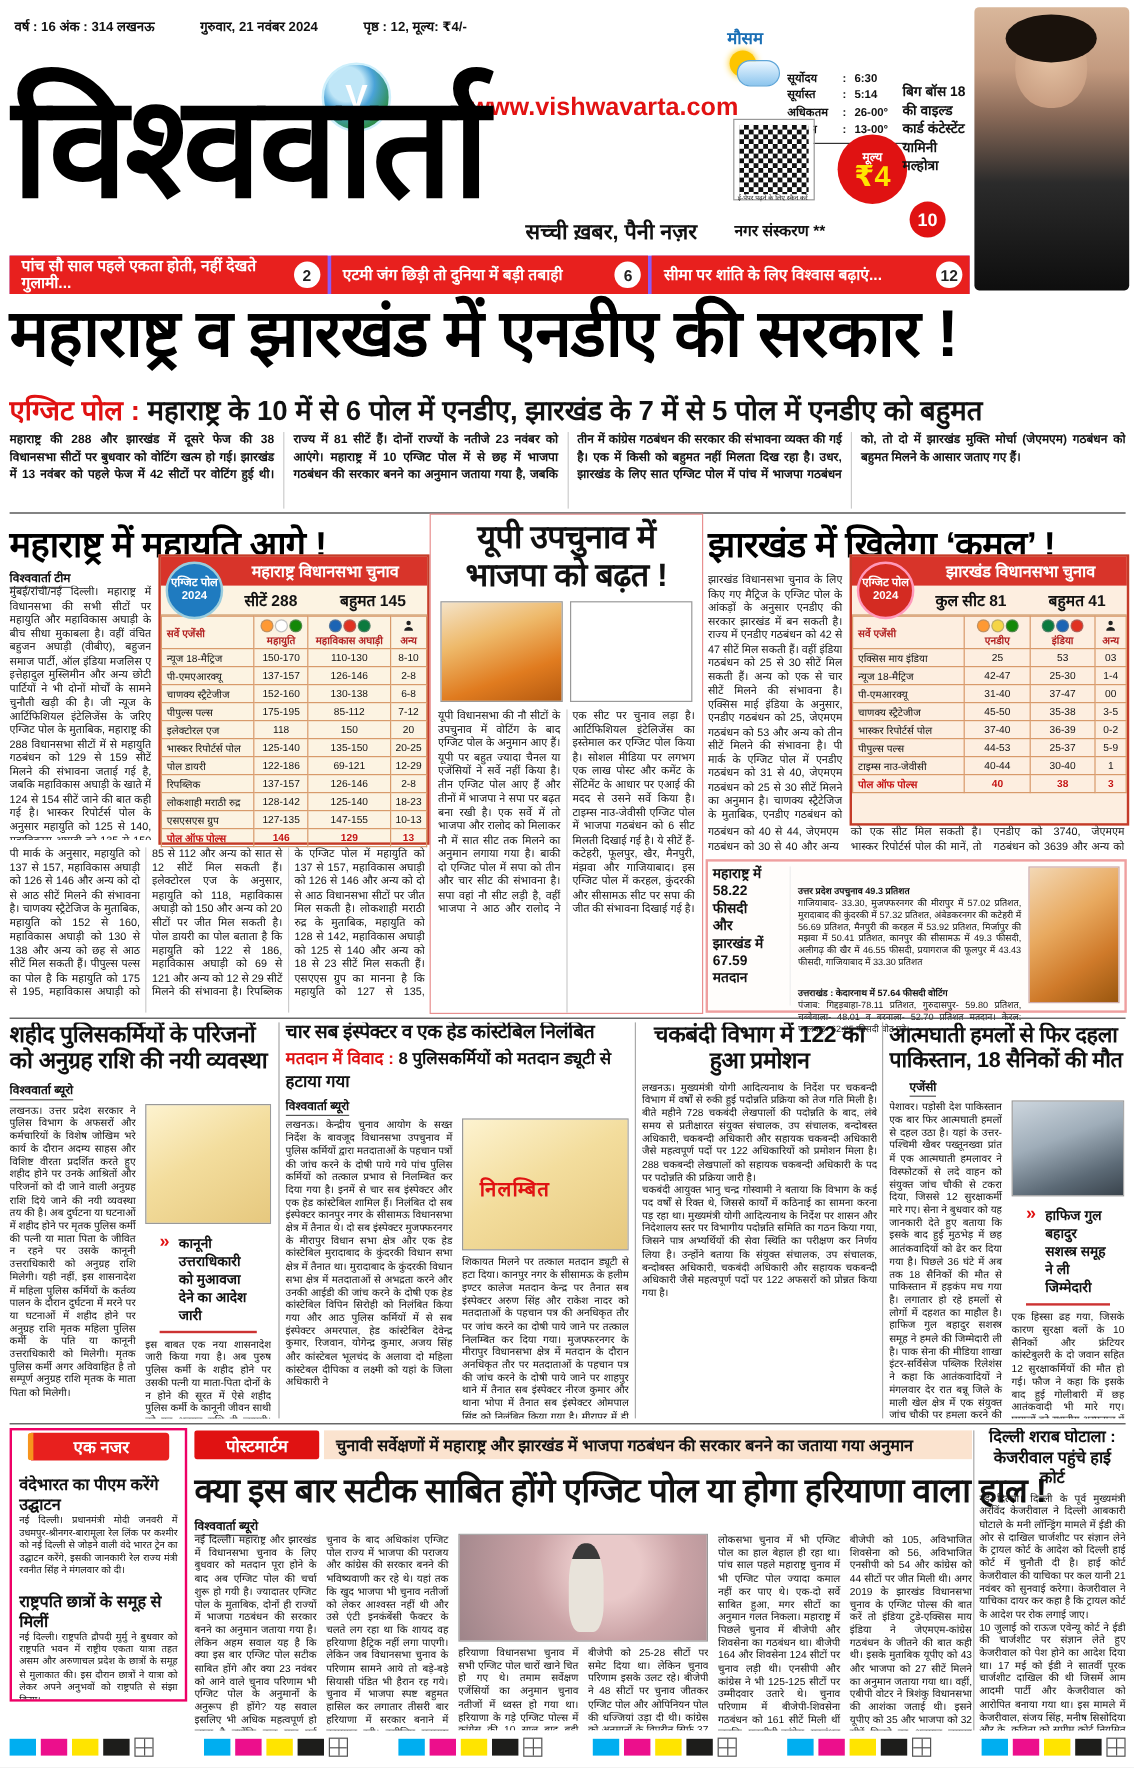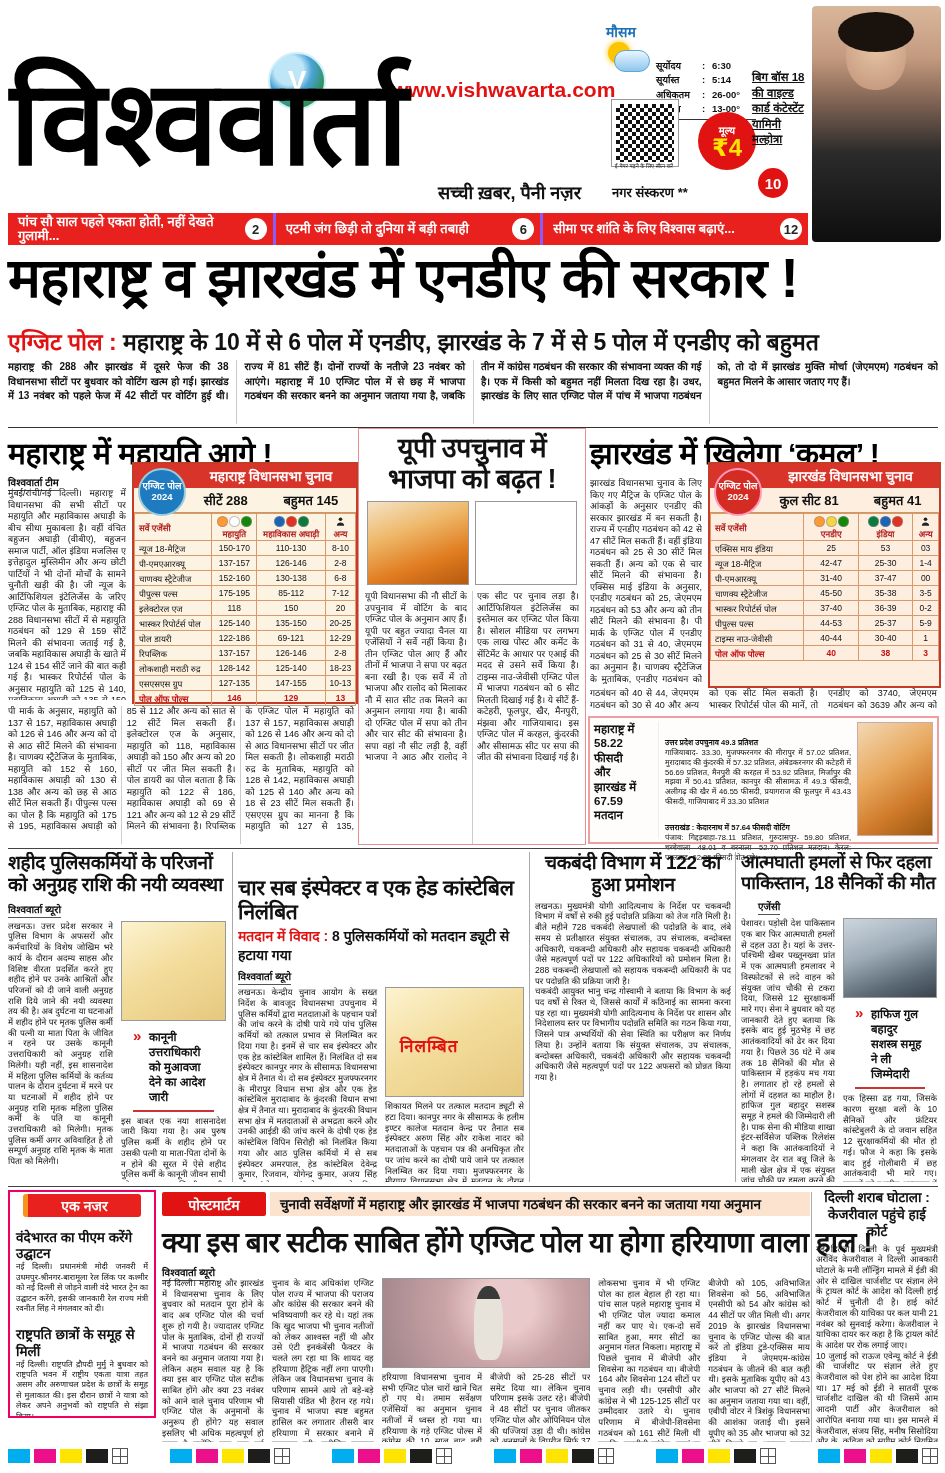--- a/index.html
+++ b/index.html
@@ -36,21 +36,21 @@
   
   .qr{top:100px;left:612px;width:58px;height:58px;border:4px solid #fff;outline:1px solid #999;
       background:repeating-conic-gradient(#111 0% 25%,#fff 0% 50%) 0 0/8px 8px;}
   .qrcap{top:163px;left:604px;width:80px;font-size:5.5px;text-align:center;line-height:1.2;}
   .edition{top:183px;left:612px;font-size:13px;font-weight:bold;}
   .price{top:112px;left:698px;width:58px;height:58px;border-radius:50%;background:#e01212;
          display:flex;flex-direction:column;align-items:center;justify-content:center;color:#fff;}
   .price .pl{font-size:10px;font-weight:bold;}
   .price .pv{font-size:24px;font-weight:bold;color:#ffe400;line-height:.9;}
   
-  .promo-txt{top:70px;left:752px;width:62px;font-size:11.5px;font-weight:bold;line-height:1.35;text-decoration:underline;}
+  .promo-txt{top:70px;left:752px;width:62px;font-size:11.5px;font-weight:bold;line-height:1.35;}
   .promo-pg{top:168px;left:758px;width:30px;height:30px;border-radius:50%;background:#e01212;color:#fff;
             font-weight:bold;font-size:15px;display:flex;align-items:center;justify-content:center;}
   .promo-photo{top:6px;left:812px;width:129px;height:236px;border-radius:4px;
         background:linear-gradient(180deg,#d9b79b 0%,#c39a7f 22%,#8a6a58 38%,#2b2b2b 62%,#0e0e0e 100%);}
   .promo-photo::before{content:"";position:absolute;top:14px;left:34px;width:60px;height:70px;border-radius:50% 50% 46% 46%;
         background:radial-gradient(circle at 50% 40%,#e6c3a4,#c79c80 80%);}
   .promo-photo::after{content:"";position:absolute;top:6px;left:26px;width:76px;height:40px;border-radius:50%;background:#1a120c;}
 
   
   .teasers{top:213px;left:8px;width:800px;height:32px;display:flex;background:#8b5cf6;gap:3px;}
@@ -146,20 +146,25 @@
   .c{background:#00aef0;} .m{background:#ec0f8c;} .y{background:#ffe400;} .k{background:#1d1d1b;}
   .reg{width:14px;height:14px;border:1.5px solid #555;position:relative;background:#fff;}
   .reg::before{content:"";position:absolute;left:50%;top:0;bottom:0;width:1px;background:#555;}
   .reg::after{content:"";position:absolute;top:50%;left:0;right:0;height:1px;background:#555;}
 </style>
 </head>
 <body>
 
 <div id="page">
 
+  <div class="abs info">
+    <span>वर्ष : 16 अंक : 314 लखनऊ</span>
+    <span>गुरुवार, 21 नवंबर 2024</span>
+    <span>पृष्ठ : 12, मूल्य: ₹4/-</span>
+  </div>
 
   <div class="abs logo">
       <span>V</span>
     </div>
   <div class="abs url">www.vishwavarta.com</div>
   <div class="abs title">विश्ववार्ता</div>
   <div class="abs tagline">सच्ची ख़बर, पैनी नज़र</div>
 
   <div class="abs weather">
     <div class="wt">मौसम</div>
@@ -483,21 +488,21 @@
       <div class="t85 j">लखनऊ। उत्तर प्रदेश सरकार ने पुलिस विभाग के अफसरों और कर्मचारियों के विशेष जोखिम भरे कार्य के दौरान अदम्य साहस और विशिष्ट वीरता प्रदर्शित करते हुए शहीद होने पर उनके आश्रितों और परिजनों को दी जाने वाली अनुग्रह राशि दिये जाने की नयी व्यवस्था तय की है। अब दुर्घटना या घटनाओं में शहीद होने पर मृतक पुलिस कर्मी की पत्नी या माता पिता के जीवित न रहने पर उसके कानूनी उत्तराधिकारी को अनुग्रह राशि मिलेगी। यही नहीं, इस शासनादेश में महिला पुलिस कर्मियों के कर्तव्य पालन के दौरान दुर्घटना में मरने पर या घटनाओं में शहीद होने पर अनुग्रह राशि मृतक महिला पुलिस कर्मी के पति या कानूनी उत्तराधिकारी को मिलेगी। मृतक पुलिस कर्मी अगर अविवाहित है तो सम्पूर्ण अनुग्रह राशि मृतक के माता पिता को मिलेगी।</div>
       <div>
         <div class="fig cartoon" style="height:98px;"></div>
         <div class="pull">कानूनी उत्तराधिकारी को मुआवजा देने का आदेश जारी</div>
         <div class="t85 j">इस बाबत एक नया शासनादेश जारी किया गया है। अब पुरुष पुलिस कर्मी के शहीद होने पर उसकी पत्नी या माता-पिता दोनों के न होने की सूरत में ऐसे शहीद पुलिस कर्मी के कानूनी जीवन साथी को यह अनुग्रह राशि दी जाएगी। यही नहीं इस नये शासनादेश में शहीद होने वाली महिला पुलिस कर्मियों के पति या कानूनी जीवन साथी को भी अनुग्रह राशि का हकदार बना दिया गया है। इस बारे में विगत 20 अक्टूबर 2017 को जारी हुए शासनादेश को संशोधित करते हुए नये शासनादेश में कहा गया है कि कर्तव्य पालन की अवधि में पुलिस कर्मियों के दुर्घटना में मृत्यु होने पर मृतक पुलिस कर्मी की पत्नी को 20 लाख रुपये और मृतक पुलिस कर्मी के माता पिता को पांच लाख रुपये की अनुग्रह राशि प्रदेश सरकार की ओर से प्रदान की जाएगी।</div>
       </div>
     </div>
   </div>
 
   <div class="abs clip" style="top:852px;left:238px;width:286px;height:330px;">
-    <div class="story-hl" style="font-size:21px;margin-top:24px;">चार सब इंस्पेक्टर व एक हेड कांस्टेबिल निलंबित</div>
+    <div class="story-hl" style="font-size:16px;">चार सब इंस्पेक्टर व एक हेड कांस्टेबिल निलंबित</div>
     <div style="font-size:14px;font-weight:bold;margin:2px 0;">
       <span style="color:#e01212;">मतदान में विवाद :</span>
       <span>8 पुलिसकर्मियों को मतदान ड्यूटी से हटाया गया</span>
     </div>
     <div style="margin:2px 0;"><span class="byline">विश्ववार्ता ब्यूरो</span></div>
     <div class="grid2">
       <div class="t85 j">लखनऊ। केन्द्रीय चुनाव आयोग के सख्त निर्देश के बावजूद विधानसभा उपचुनाव में पुलिस कर्मियों द्वारा मतदाताओं के पहचान पत्रों की जांच करने के दोषी पाये गये पांच पुलिस कर्मियों को तत्काल प्रभाव से निलम्बित कर दिया गया है। इनमें से चार सब इंस्पेक्टर और एक हेड कांस्टेबिल शामिल हैं। निलंबित दो सब इंस्पेक्टर कानपुर नगर के सीसामऊ विधानसभा क्षेत्र में तैनात थे। दो सब इंस्पेक्टर मुजफ्फरनगर के मीरापुर विधान सभा क्षेत्र और एक हेड कांस्टेबिल मुरादाबाद के कुंदरकी विधान सभा क्षेत्र में तैनात था। मुरादाबाद के कुंदरकी विधान सभा क्षेत्र में मतदाताओं से अभद्रता करने और उनकी आईडी की जांच करने के दोषी एक हेड कांस्टेबिल विपिन सिरोही को निलंबित किया गया और आठ पुलिस कर्मियों में से सब इंस्पेक्टर अमरपाल, हेड कांस्टेबिल देवेन्द्र कुमार, रिजवान, योगेन्द्र कुमार, अजय सिंह और कांस्टेबल भूलचंद के अलावा दो महिला कांस्टेबल दीपिका व लक्ष्मी को यहां के जिला अधिकारी ने</div>
       <div>
         <div class="fig cartoon" style="height:108px;">
           <span class="stamp">निलम्बित</span>

